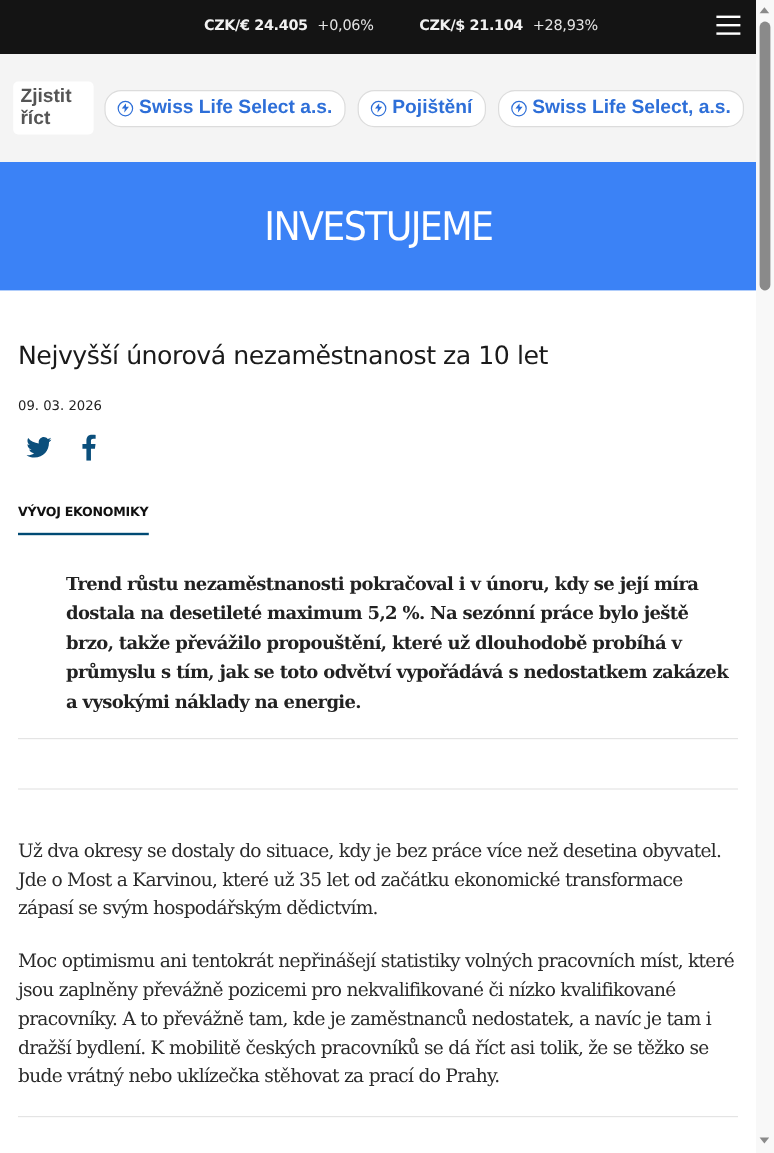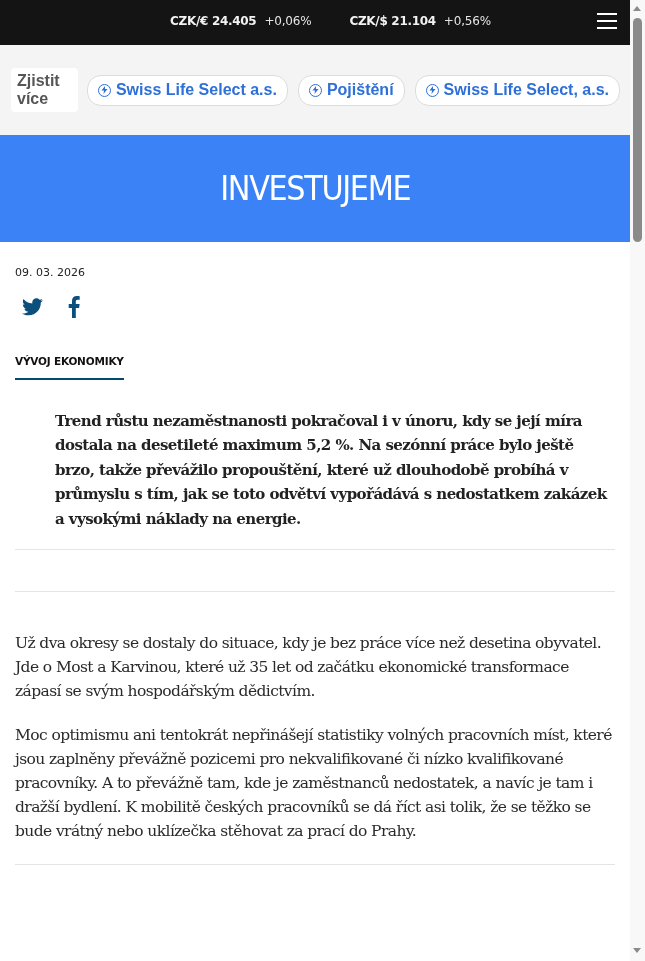--- a/index.html
+++ b/index.html
@@ -57,32 +57,32 @@
 <div class="page">
 
   <div class="topbar">
     <div class="rates">
       <div class="rate">
         <span class="rate-label">CZK/€ 24.405</span>
         <span class="rate-change">+0,06%</span>
       </div>
       <div class="rate">
         <span class="rate-label">CZK/$ 21.104</span>
-        <span class="rate-change">+0,56%</span>
+        <span class="rate-change">+28,93%</span>
       </div>
     </div>
     <div class="menu-btn">
       <span></span>
         <span></span>
         <span></span>
     </div>
   </div>
 
   <div class="chipsbar">
-    <span class="chips-label">Zjistit více</span>
+    <span class="chips-label">Zjistit říct</span>
     <div class="chip">
       <span class="chip-icon">
         <svg width="7" height="8" viewBox="0 0 7 8">
             <path d="M4 0 L0.5 4.5 H3 L2.5 8 L6.5 3 H4 Z" fill="#2e6fd8"></path>
           </svg>
       </span>
       <span class="chip-text">Swiss Life Select a.s.</span>
     </div>
     <div class="chip">
       <span class="chip-icon">
@@ -100,20 +100,21 @@
       </span>
       <span class="chip-text">Swiss Life Select, a.s.</span>
     </div>
   </div>
 
   <div class="banner">
     <span class="banner-logo">INVESTUJEME</span>
   </div>
 
   <div class="article">
+    <h1 class="title">Nejvyšší únorová nezaměstnanost za 10 let</h1>
     <div class="date">09. 03. 2026</div>
 
     <div class="share">
       <span class="share-icon">
         <svg width="21" height="18" viewBox="0 0 24 20">
             <path fill="#0b4f7c" d="M24 2.4c-.9.4-1.8.6-2.8.8 1-.6 1.8-1.6 2.2-2.7-1 .6-2 1-3.1 1.2C19.3.7 18 0 16.6 0c-2.7 0-4.9 2.2-4.9 4.9 0 .4 0 .8.1 1.1C7.7 5.8 4.1 3.9 1.7.9c-.4.7-.7 1.6-.7 2.5 0 1.7.9 3.2 2.2 4.1-.8 0-1.6-.2-2.2-.6v.1c0 2.4 1.7 4.4 3.9 4.8-.4.1-.8.2-1.3.2-.3 0-.6 0-.9-.1.6 2 2.4 3.4 4.6 3.4-1.7 1.3-3.8 2.1-6.1 2.1-.4 0-.8 0-1.2-.1 2.2 1.4 4.8 2.2 7.5 2.2 9.1 0 14-7.5 14-14v-.6c1-.7 1.8-1.6 2.5-2.5z"></path>
           </svg>
       </span>
       <span class="share-icon">
         <svg width="12" height="22" viewBox="0 0 12 22">

